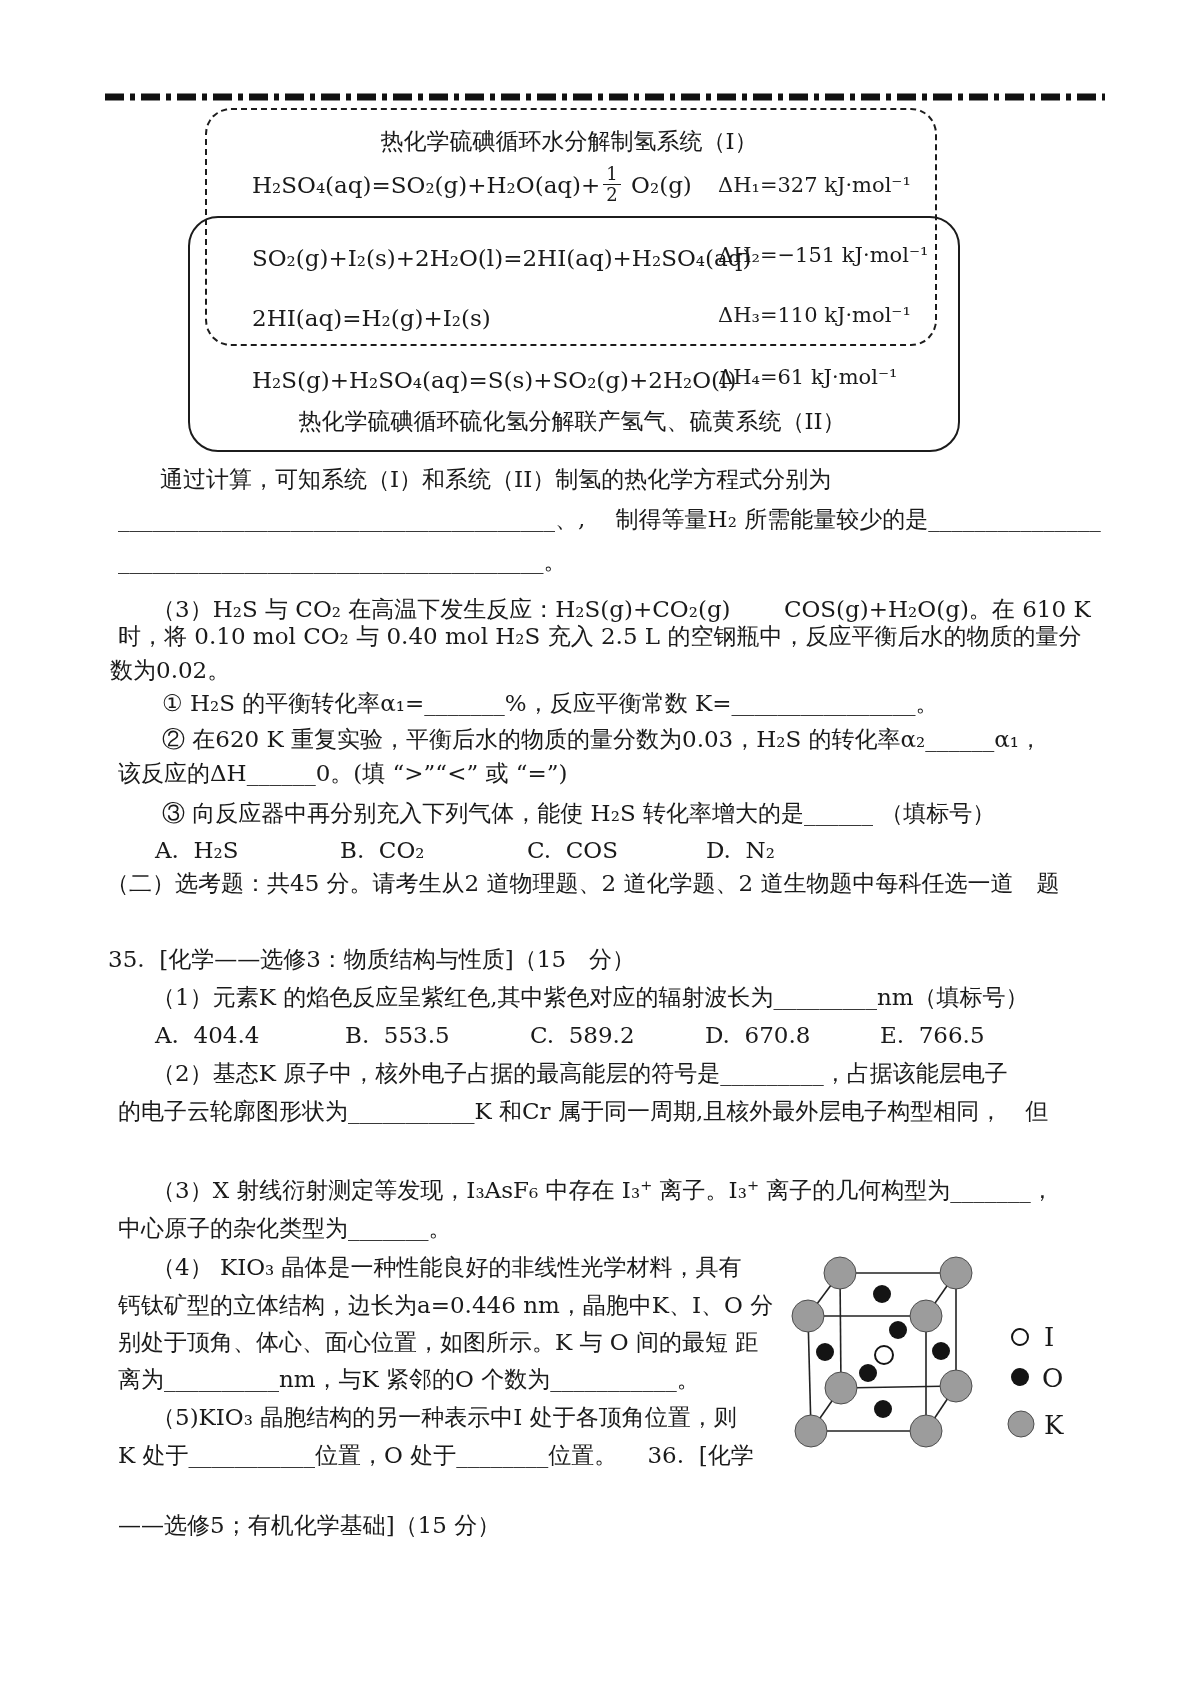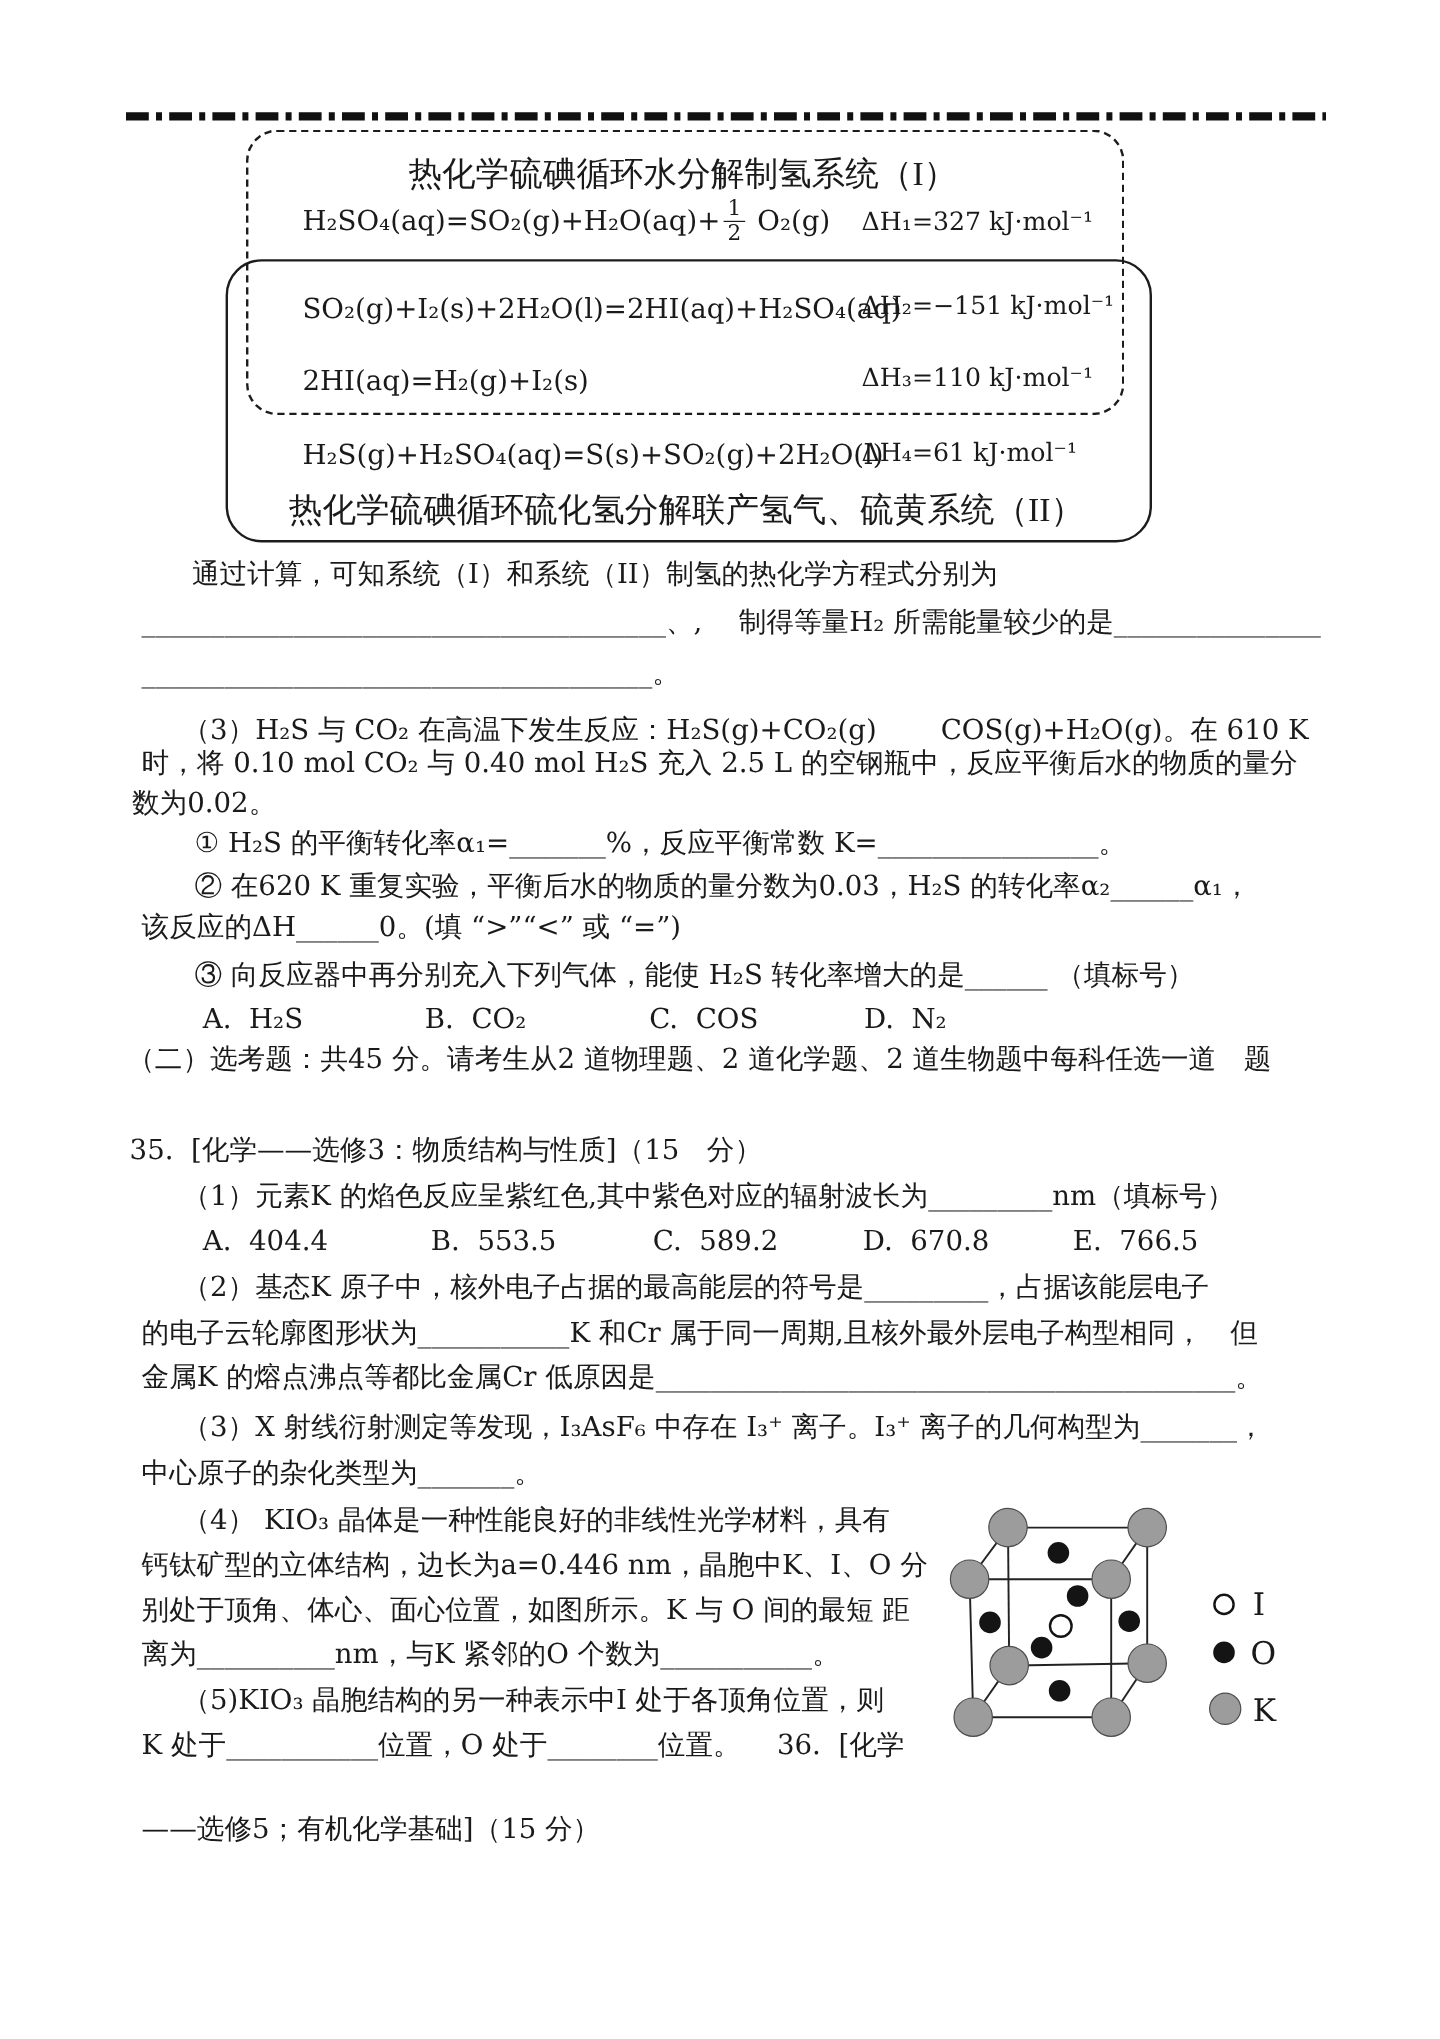--- a/index.html
+++ b/index.html
@@ -3,25 +3,25 @@
 <meta charset="utf-8">
 <style>
   html,body { margin:0; padding:0; background:#e8e8e8; }
   .page {
     position:relative; width:1200px; height:1699px; margin:0 auto;
     background:#ffffff; color:#1a1a1a;
     font-family:"DejaVu Serif","Liberation Serif",serif;
     overflow:hidden;
   }
   .ln { position:absolute; font-size:23px; line-height:30px; white-space:pre; }
-  .opt { position:absolute; font-size:23px; line-height:30px; white-space:pre;margin-left:14px; }
+  .opt { position:absolute; font-size:23px; line-height:30px; white-space:pre; }
   .box { position:absolute; background:transparent; }
   .box.dashed { border:2.5px dashed #1c1c1c; border-radius:26px; }
   .box.solid  { border:2.5px solid  #1c1c1c; border-radius:30px; }
-  .boxtitle { position:absolute; text-align:center; font-size:28px; white-space:pre;font-family:Liberation Serif, serif; }
+  .boxtitle { position:absolute; text-align:center; font-size:23px; white-space:pre; }
   .eqrow { position:absolute; font-size:23px; white-space:pre; display:flex; align-items:center; }
   .dh { position:absolute; font-size:21px; white-space:pre; }
   .frac { display:inline-flex; flex-direction:column; align-items:center;
           font-size:18px; line-height:1.1; margin:0 3px; transform:translateY(-1px); }
   .frac .den { border-top:1.6px solid #1a1a1a; padding:0 3px; }
   svg text { font-family:"DejaVu Serif","Liberation Serif",serif; }
 </style>
 </head>
 <body>
 
@@ -80,21 +80,20 @@
   <div>
     <span class="opt" style="left:155px;top:1020px;">A.  404.4</span>
     <span class="opt" style="left:345px;top:1020px;">B.  553.5</span>
     <span class="opt" style="left:530px;top:1020px;">C.  589.2</span>
     <span class="opt" style="left:705px;top:1020px;">D.  670.8</span>
     <span class="opt" style="left:880px;top:1020px;">E.  766.5</span>
   </div>
 
   <div class="ln" style="left:152px;top:1058px;">（2）基态K 原子中，核外电子占据的最高能层的符号是_________，占据该能层电子</div>
   <div class="ln" style="left:118px;top:1096px;">的电子云轮廓图形状为___________K 和Cr 属于同一周期,且核外最外层电子构型相同，　但</div>
-  <div class="ln" style="left:118px;top:1133px;">金属K 的熔点沸点等都比金属Cr 低原因是__________________________________________。</div>
 
   <div class="ln" style="left:152px;top:1175px;">（3）X 射线衍射测定等发现，I₃AsF₆ 中存在 I₃⁺ 离子。I₃⁺ 离子的几何构型为_______，</div>
   <div class="ln" style="left:118px;top:1213px;">中心原子的杂化类型为_______。</div>
 
   <div class="ln" style="left:152px;top:1252px;">（4） KIO₃ 晶体是一种性能良好的非线性光学材料，具有</div>
   <div class="ln" style="left:118px;top:1290px;">钙钛矿型的立体结构，边长为a=0.446 nm，晶胞中K、I、O 分</div>
   <div class="ln" style="left:118px;top:1327px;">别处于顶角、体心、面心位置，如图所示。K 与 O 间的最短 距</div>
   <div class="ln" style="left:118px;top:1364px;">离为__________nm，与K 紧邻的O 个数为___________。</div>
 
   <div class="ln" style="left:152px;top:1402px;">（5)KIO₃ 晶胞结构的另一种表示中I 处于各顶角位置，则</div>

